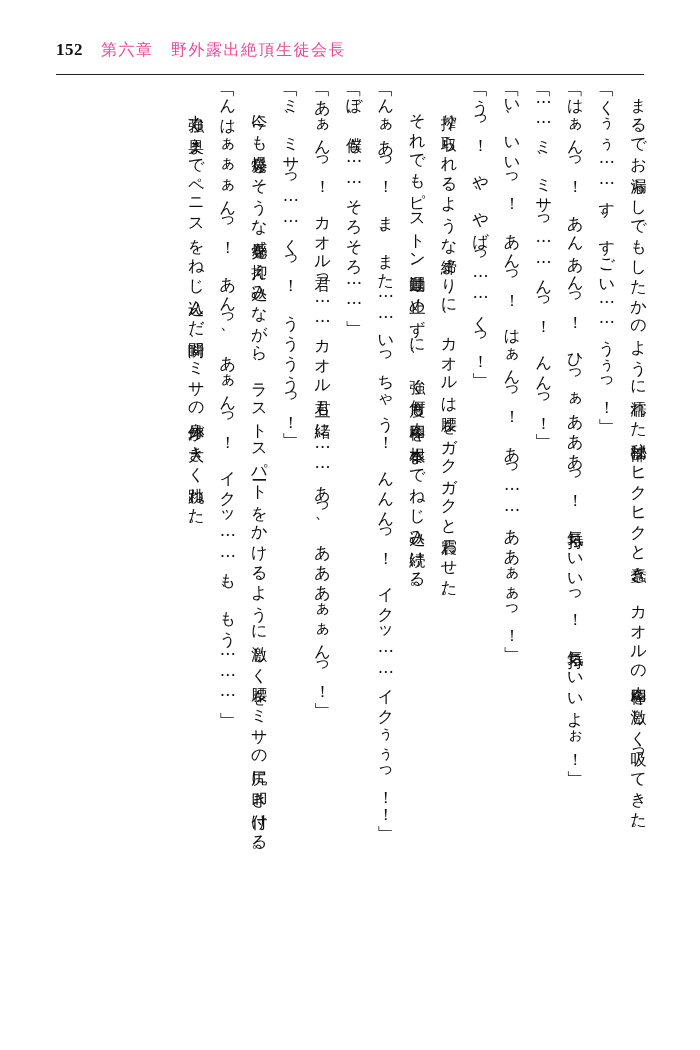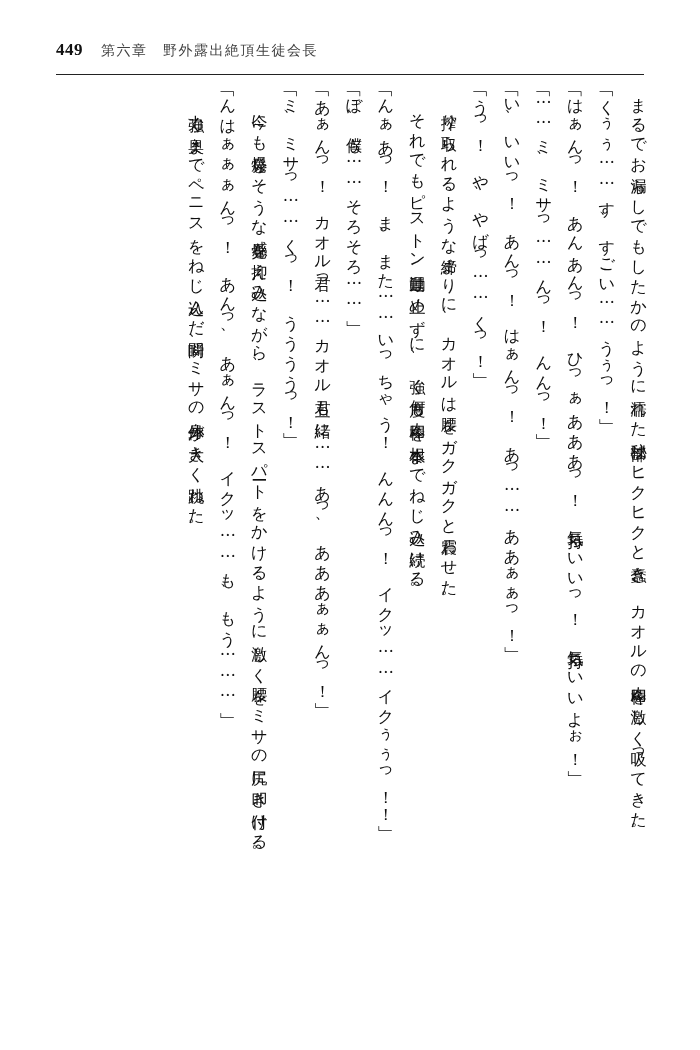--- a/index.html
+++ b/index.html
@@ -33,22 +33,22 @@
     gap: 18px;
   }
   #page-number {
     font-size: 17px;
     font-weight: bold;
     letter-spacing: 0.5px;
     color: #111;
     font-family: "Liberation Serif", "DejaVu Serif", serif;
   }
   #chapter-title {
-    font-size: 14px;
-    color: #404040;
+    font-size: 16px;
+    color: #ec4899;
     letter-spacing: 1.5px;
     font-family: "DejaVu Serif", "Liberation Serif", serif;
   }
   #rule {
     position: absolute;
     top: 74px;
     left: 56px;
     right: 56px;
     height: 1px;
     background: #222;
@@ -79,21 +79,21 @@
   #body-text p.noindent {
     text-indent: 0;
   }
 </style>
 </head>
 <body>
 
 <div id="page">
 
   <div id="header">
-    <span id="page-number">449</span>
+    <span id="page-number">152</span>
     <span id="chapter-title">第六章　野外露出絶頂生徒会長</span>
   </div>
 
   <div id="rule"></div>
 
   <div id="body-text">
     <p class="noindent">まるでお漏らしでもしたかのように濡れた秘部はヒクヒクと蠢き、カオルの肉棒を激しく吸ってきた。</p>
     <p class="noindent">「くぅぅ……す、すごい……うぅっ！」</p>
     <p class="noindent">「はぁんっ！　あんあんっ！　ひっぁあああっ！　気持ちいいっ！　気持ちいいよぉ！」</p>
     <p class="noindent">「……ミ、ミサっ……んっ！　んんっ！」</p>

